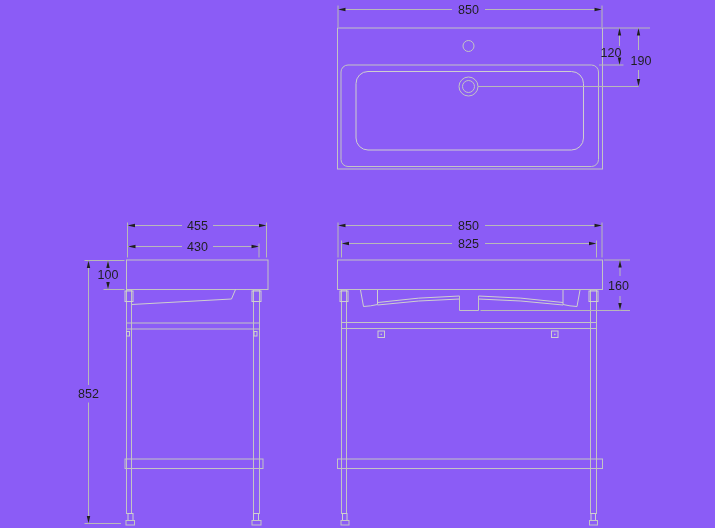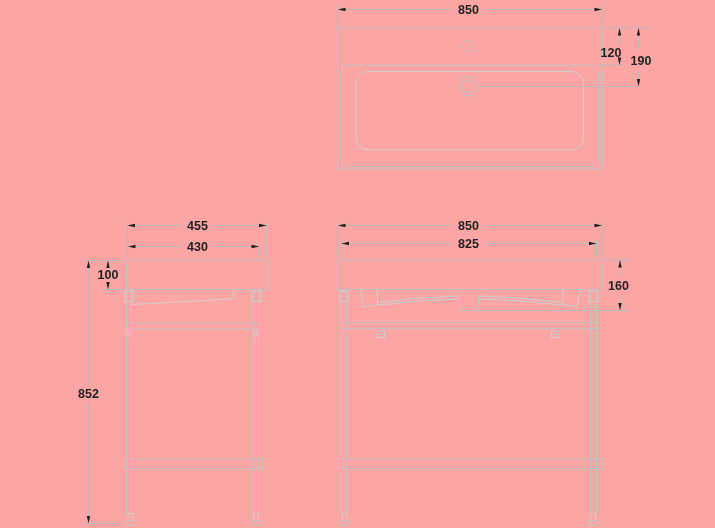--- a/index.html
+++ b/index.html
@@ -1,16 +1,16 @@
 <!DOCTYPE html>
 <html><head>
 <meta charset="utf-8">
 <style>
   html,body{margin:0;padding:0;background:#ffffff;}
-  .canvas{position:relative;width:715px;height:528px;background:#fca5a5;overflow:hidden;font-weight:bold;}
+  .canvas{position:relative;width:715px;height:528px;background:#8b5cf6;overflow:hidden;}
   svg{display:block;}
   .obj{fill:none;stroke:#c4c4c4;stroke-width:1;}
   .obj2{fill:none;stroke:#cfcfcf;stroke-width:1;}
   .dim{fill:none;stroke:#b9b9b9;stroke-width:1;}
   .arr{fill:#1f1f1f;stroke:none;}
   .dot{fill:#c4c4c4;stroke:none;}
   text.dimtxt{font-family:"Liberation Sans", sans-serif;font-size:12.5px;fill:#1f1f1f;text-anchor:middle;}
 </style>
 </head>
 <body>

